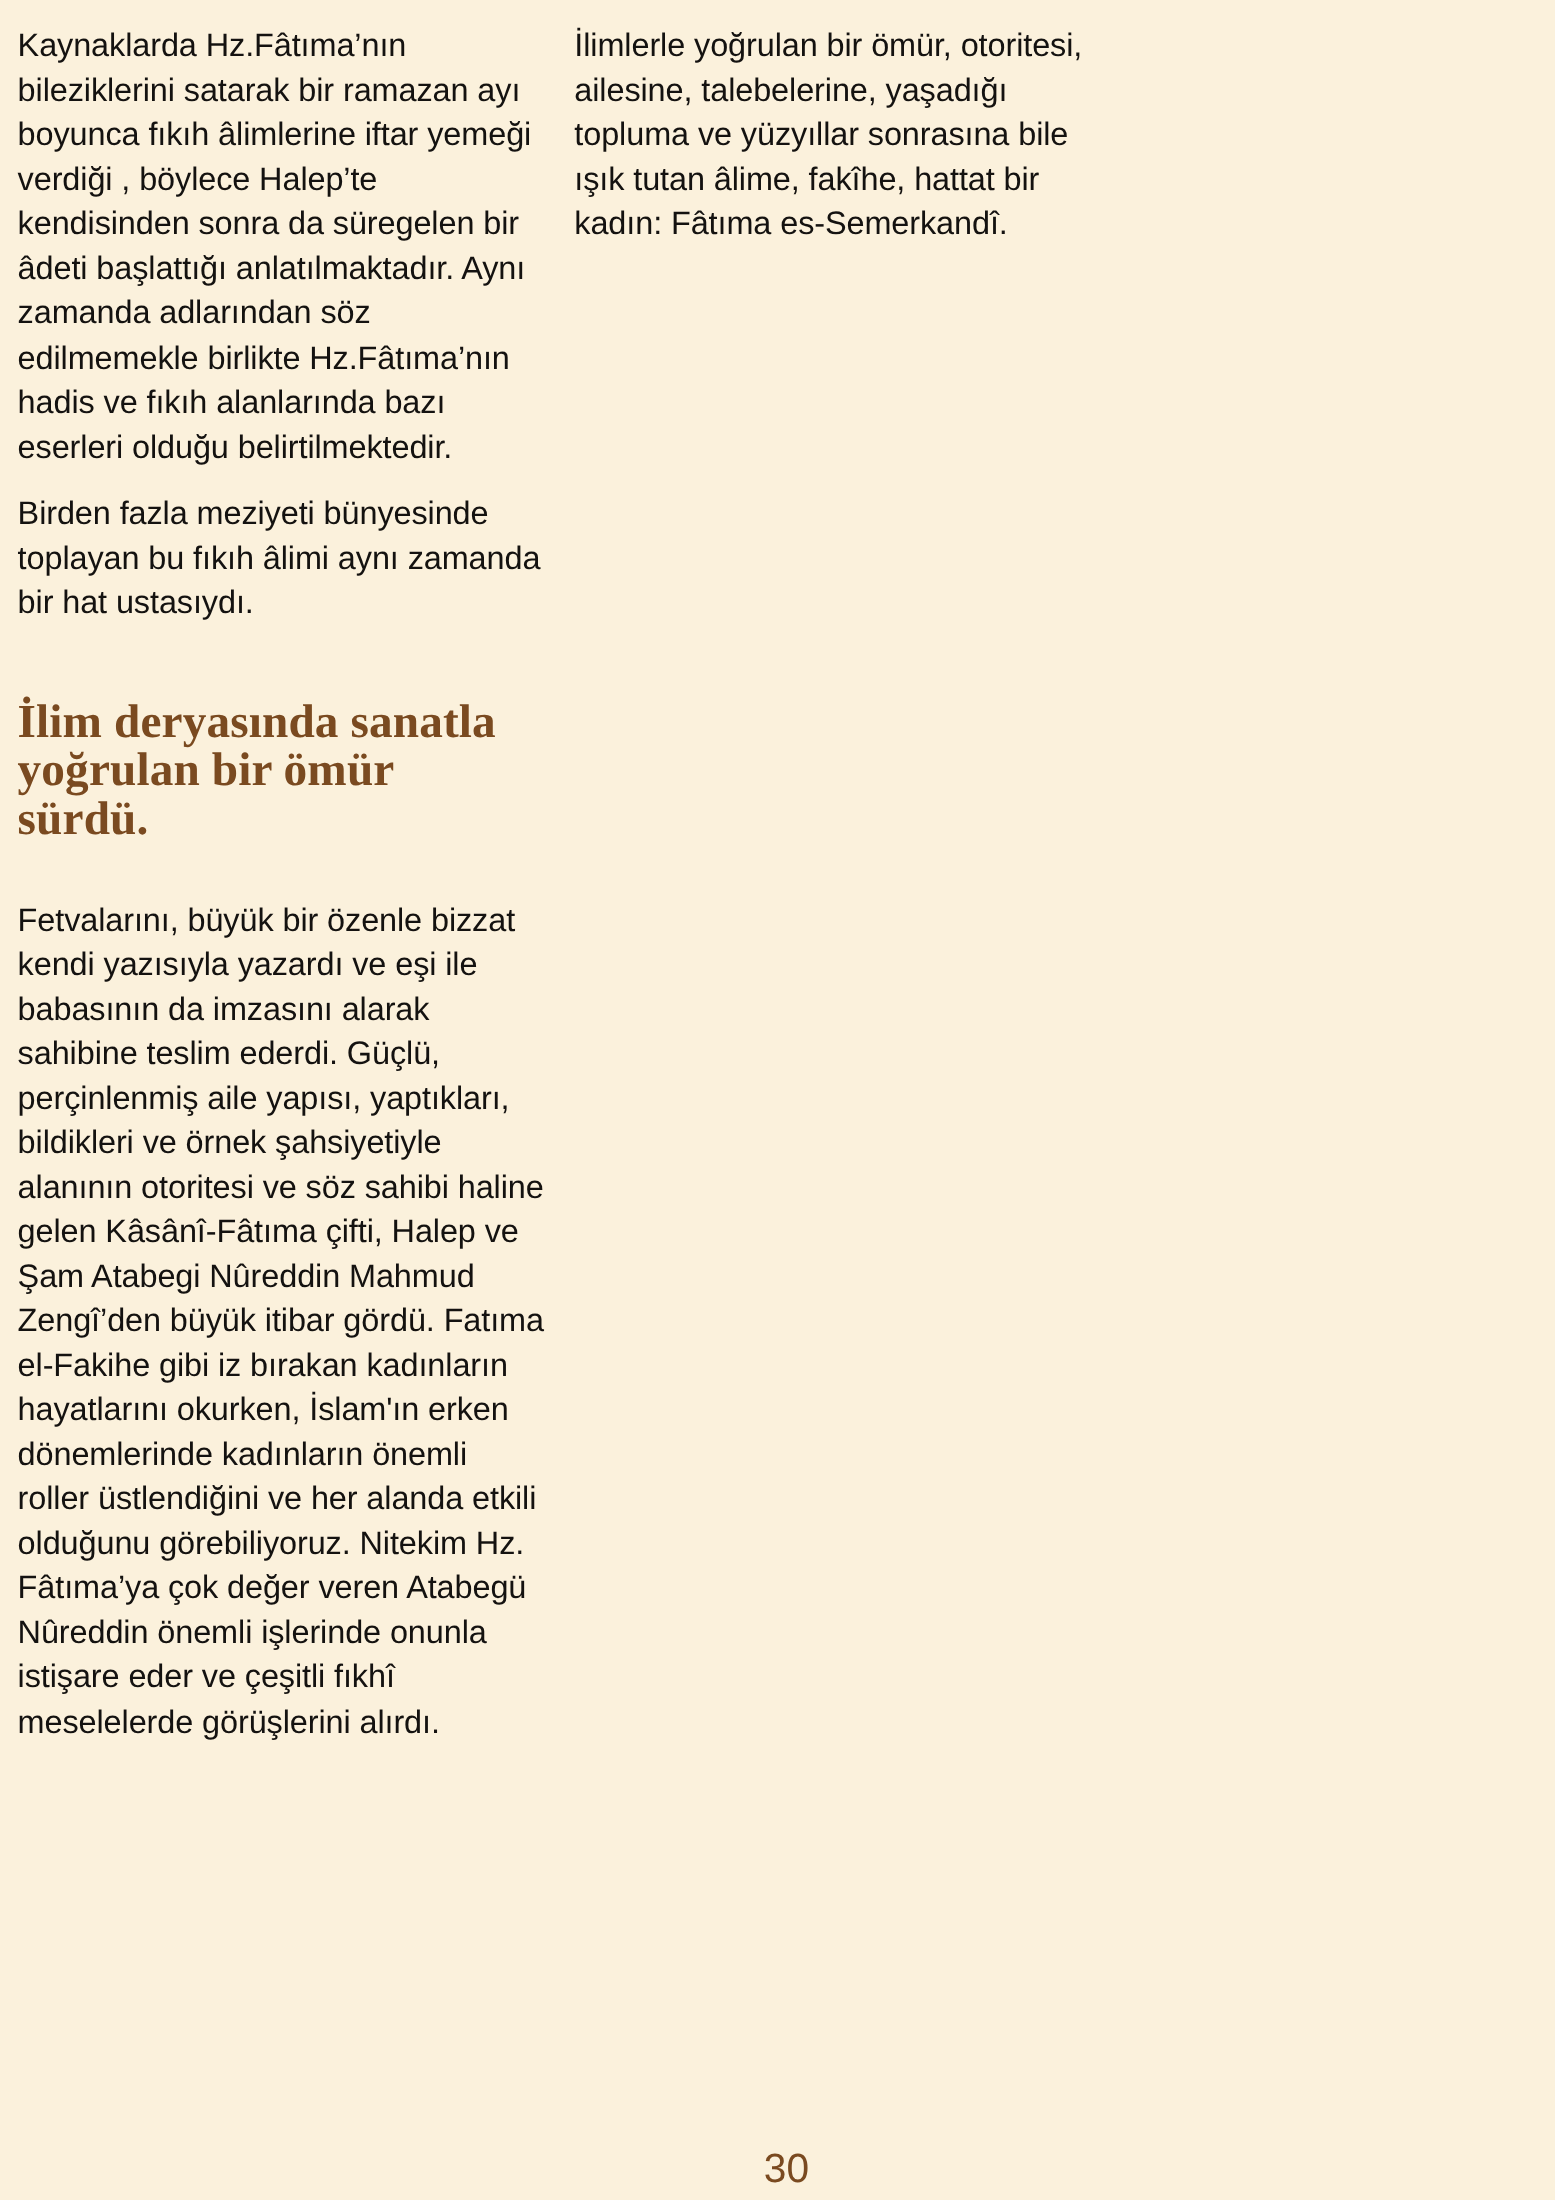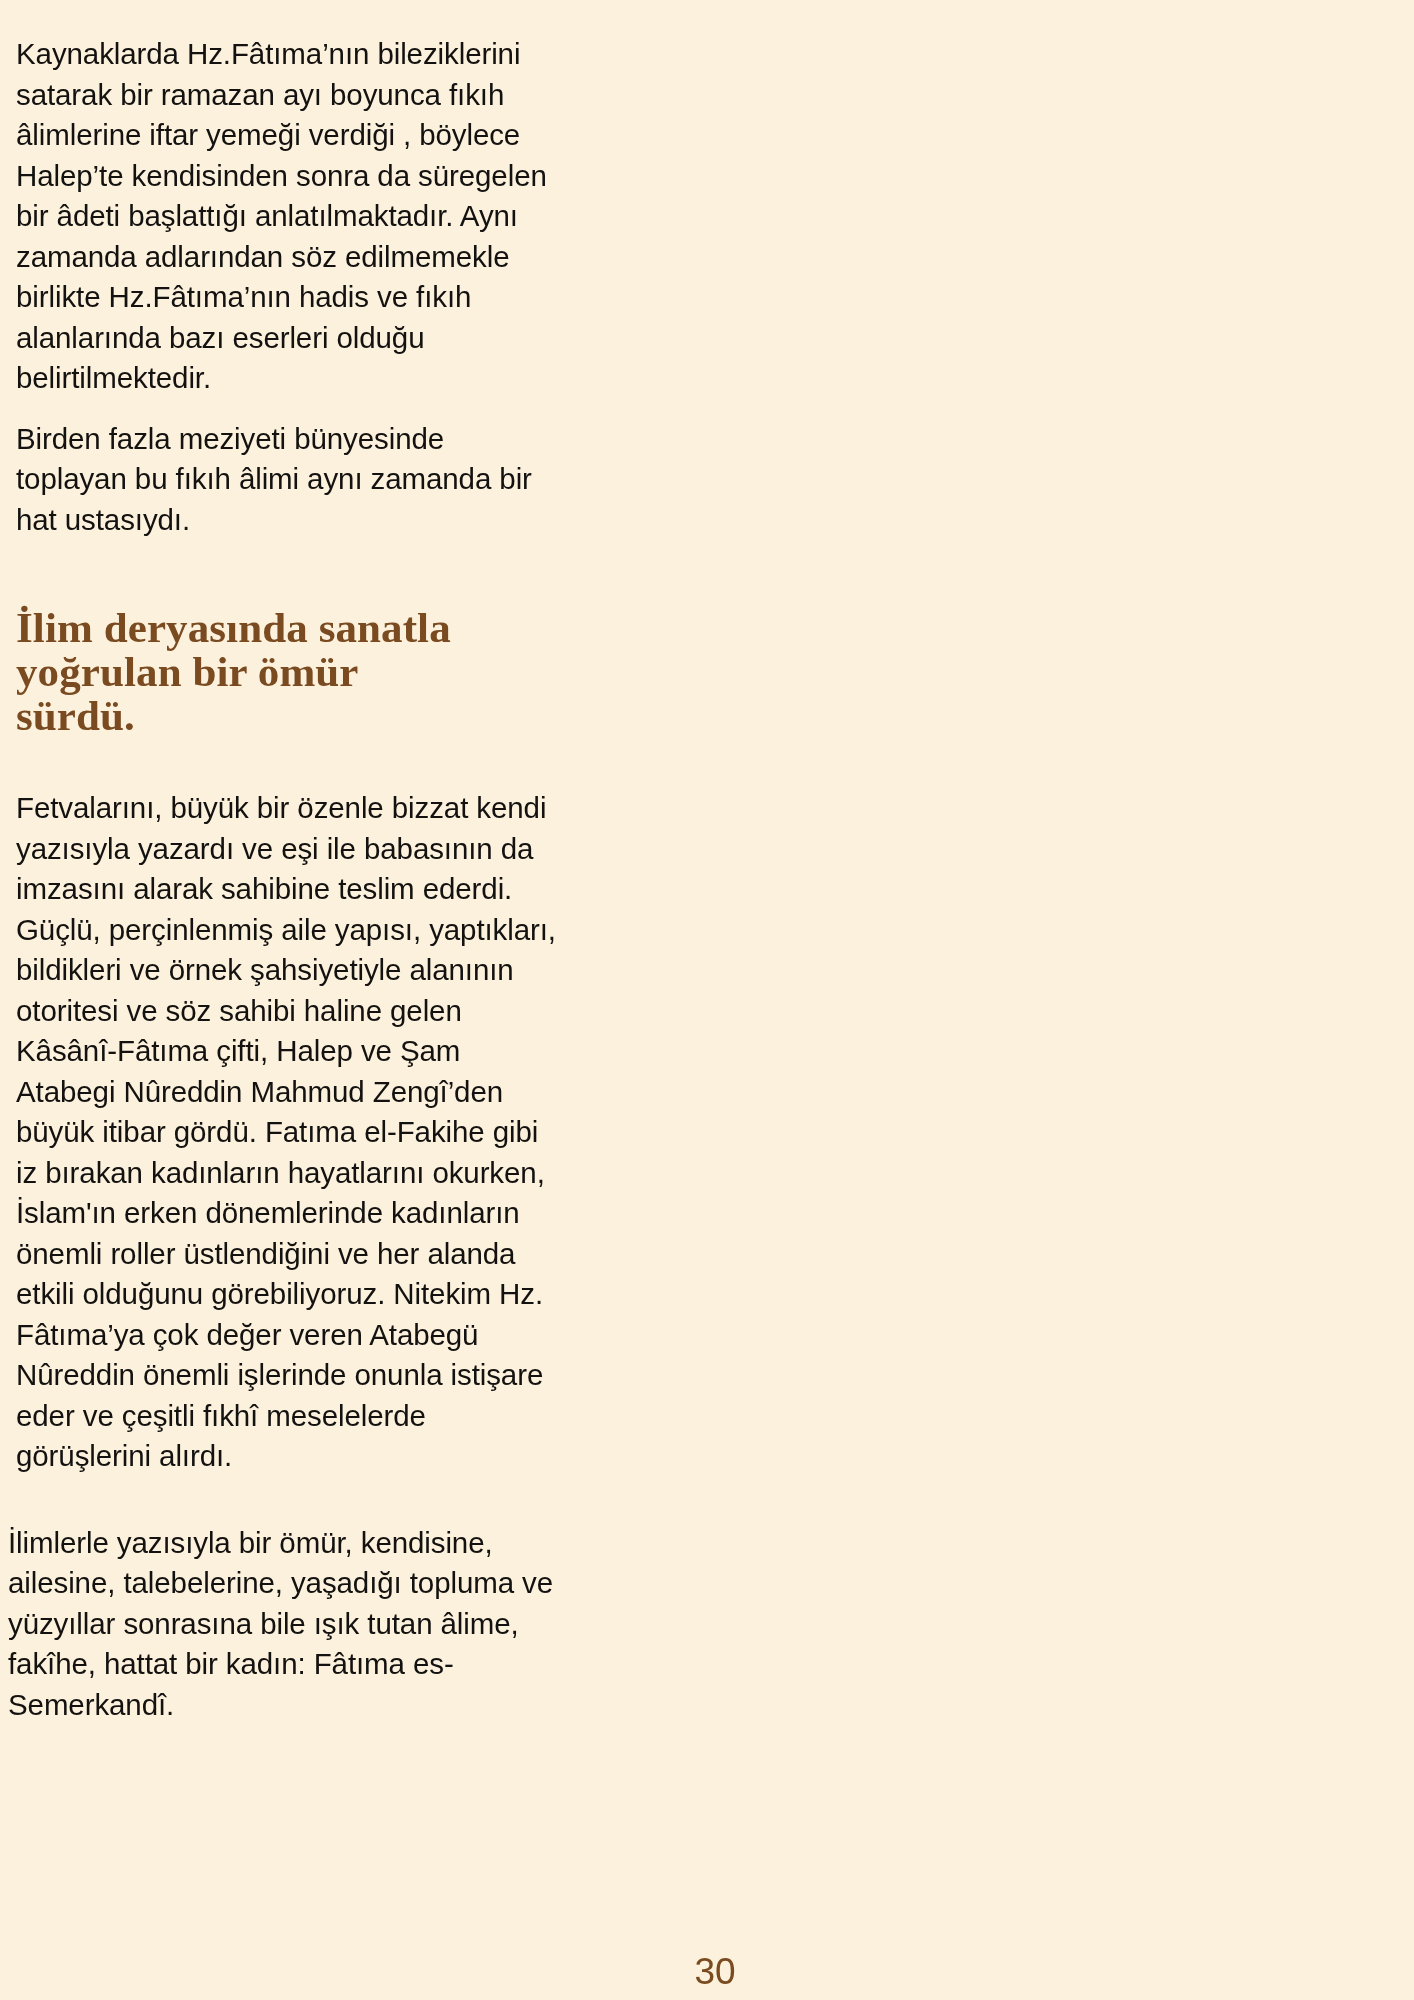--- a/index.html
+++ b/index.html
@@ -16,25 +16,25 @@
   }
   .page {
     position: relative;
     width: 1414px;
     height: 2000px;
     background: #fbf1dc;
     box-sizing: border-box;
   }
   .columns {
     position: absolute;
-    top: 34px;
+    top: 22px;
     left: 0;
     width: 1281px;
     display: flex;
-    flex-direction: column;
+    flex-direction: row;
     align-items: flex-start;
   }
   .col {
     box-sizing: border-box;
   }
   .col-left {
     width: 580px;
     padding-left: 16px;
     padding-right: 18px;
   }
@@ -97,21 +97,21 @@
       <p class="body gap-lg">Birden fazla meziyeti bünyesinde toplayan bu fıkıh âlimi aynı zamanda bir hat ustasıydı.</p>
 
       <h2 class="section-heading">İlim deryasında sanatla yoğrulan bir ömür sürdü.</h2>
 
       <p class="body gap-lg">Fetvalarını, büyük bir özenle bizzat kendi yazısıyla yazardı ve eşi ile babasının da imzasını alarak sahibine teslim ederdi. Güçlü, perçinlenmiş aile yapısı, yaptıkları, bildikleri ve örnek şahsiyetiyle alanının otoritesi ve söz sahibi haline gelen Kâsânî-Fâtıma çifti, Halep ve Şam Atabegi Nûreddin Mahmud Zengî’den büyük itibar gördü. Fatıma el-Fakihe gibi iz bırakan kadınların hayatlarını okurken, İslam'ın erken dönemlerinde kadınların önemli roller üstlendiğini ve her alanda etkili olduğunu görebiliyoruz. Nitekim Hz. Fâtıma’ya çok değer veren Atabegü Nûreddin önemli işlerinde onunla istişare eder ve çeşitli fıkhî meselelerde görüşlerini alırdı.</p>
 
     </div>
 
     <div class="col col-right">
 
-      <p class="body tight">İlimlerle yazısıyla bir ömür, kendisine, ailesine, talebelerine, yaşadığı topluma ve yüzyıllar sonrasına bile ışık tutan âlime, fakîhe, hattat bir kadın: Fâtıma es-Semerkandî.</p>
+      <p class="body tight">İlimlerle yoğrulan bir ömür, otoritesi, ailesine, talebelerine, yaşadığı topluma ve yüzyıllar sonrasına bile ışık tutan âlime, fakîhe, hattat bir kadın: Fâtıma es-Semerkandî.</p>
 
     </div>
 
   </div>
 
   <div class="page-number">
     <span class="num">30</span>
   </div>
 
 </div>

